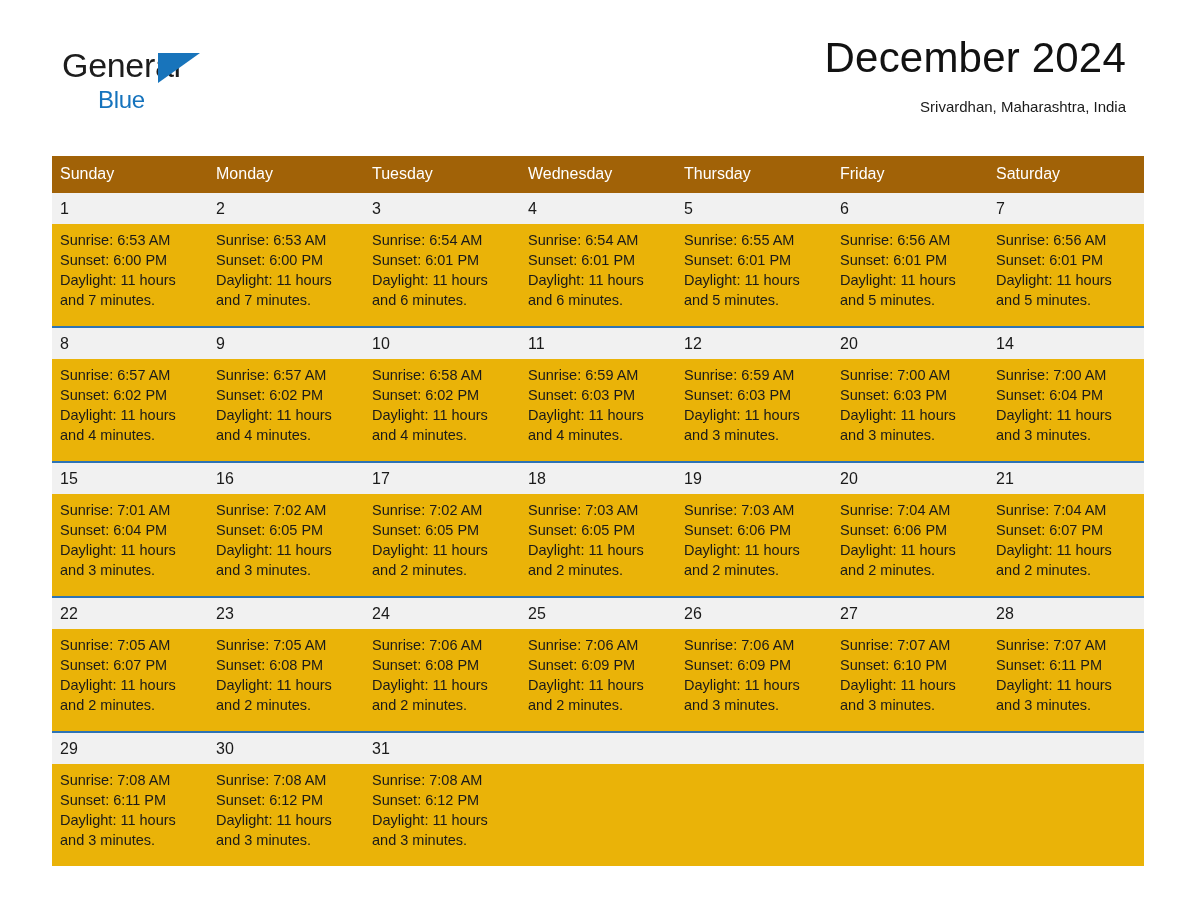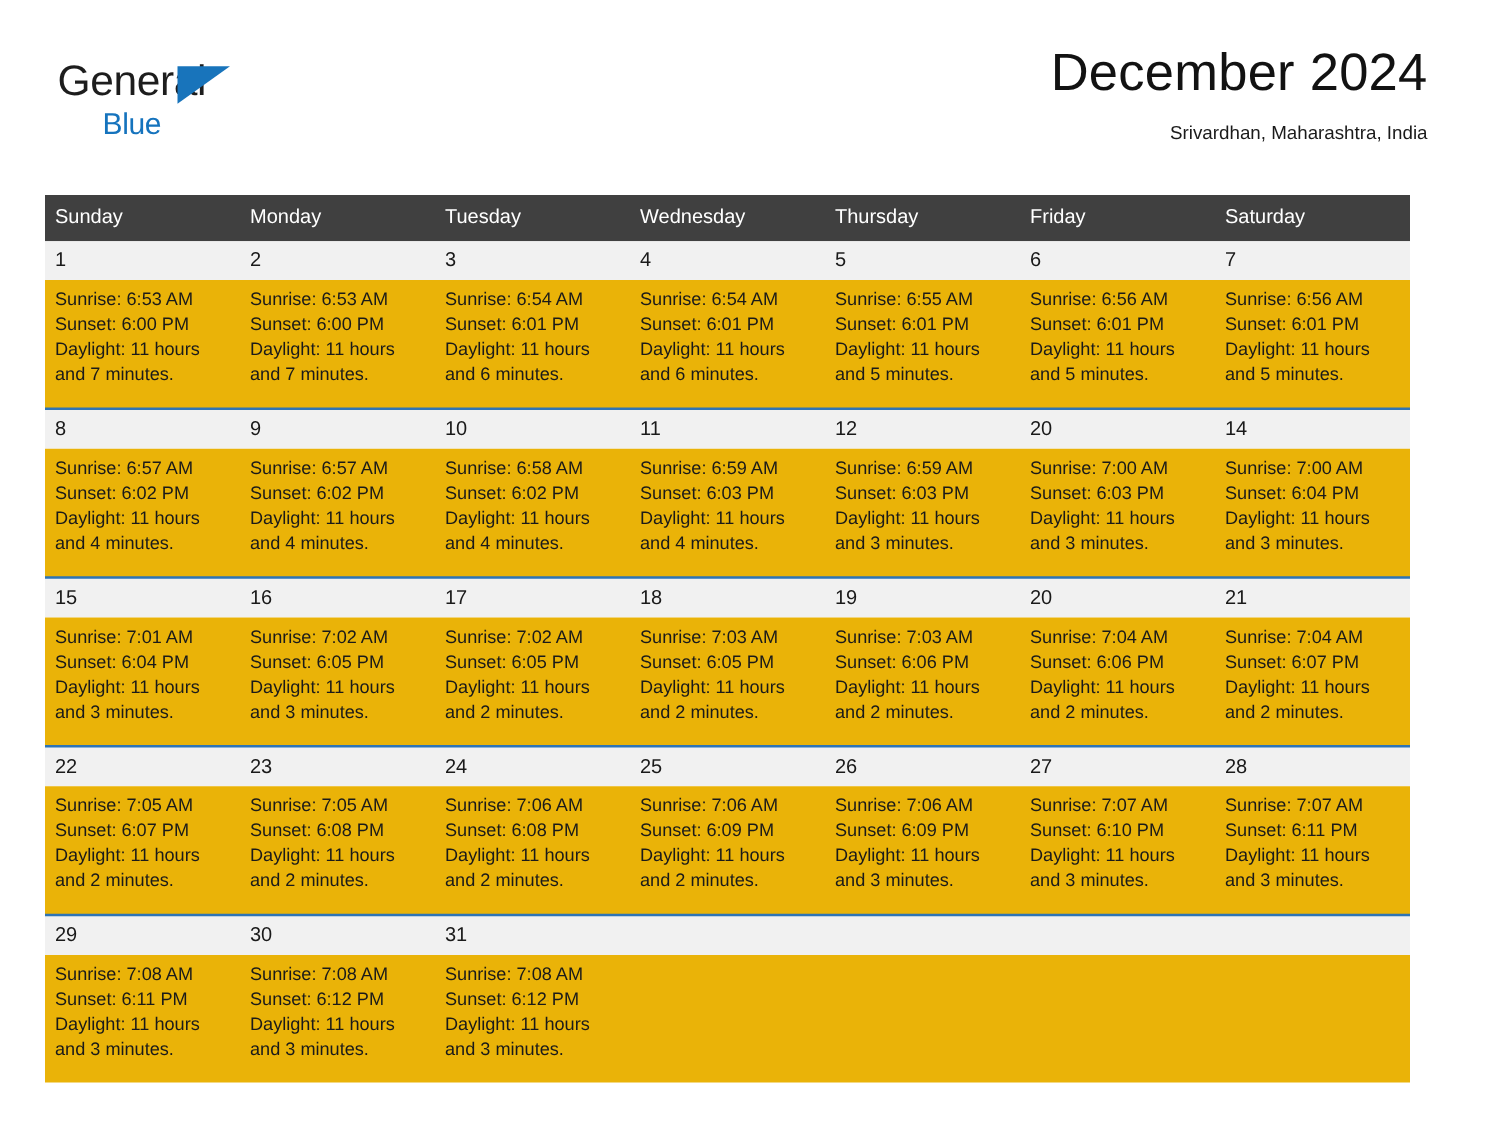--- a/index.html
+++ b/index.html
@@ -12,21 +12,21 @@
     height: 918px;
     font-family: "Liberation Sans", sans-serif;
     color: #1a1a1a;
     overflow: hidden;
   }
   .page {
     position: relative;
     width: 1188px;
     height: 918px;
     box-sizing: border-box;
-    padding: 0 36px;
+    padding: 0 52px;
   }
 
   
   .header {
     position: relative;
     height: 156px;
   }
   .brand {
     position: absolute;
     left: 10px;
@@ -81,21 +81,21 @@
     font-weight: normal;
   }
 
   
   .calendar {
     width: 1092px;
     border-collapse: collapse;
     table-layout: fixed;
   }
   .calendar thead th {
-    background: #404040;
+    background: #a16207;
     color: #ffffff;
     font-size: 16px;
     font-weight: normal;
     text-align: left;
     padding: 8px 0 9px 8px;
     line-height: 20px;
   }
   .calendar tbody tr.daynum-row td {
     background: #f1f1f1;
     border-top: 2px solid #2e74b5;

